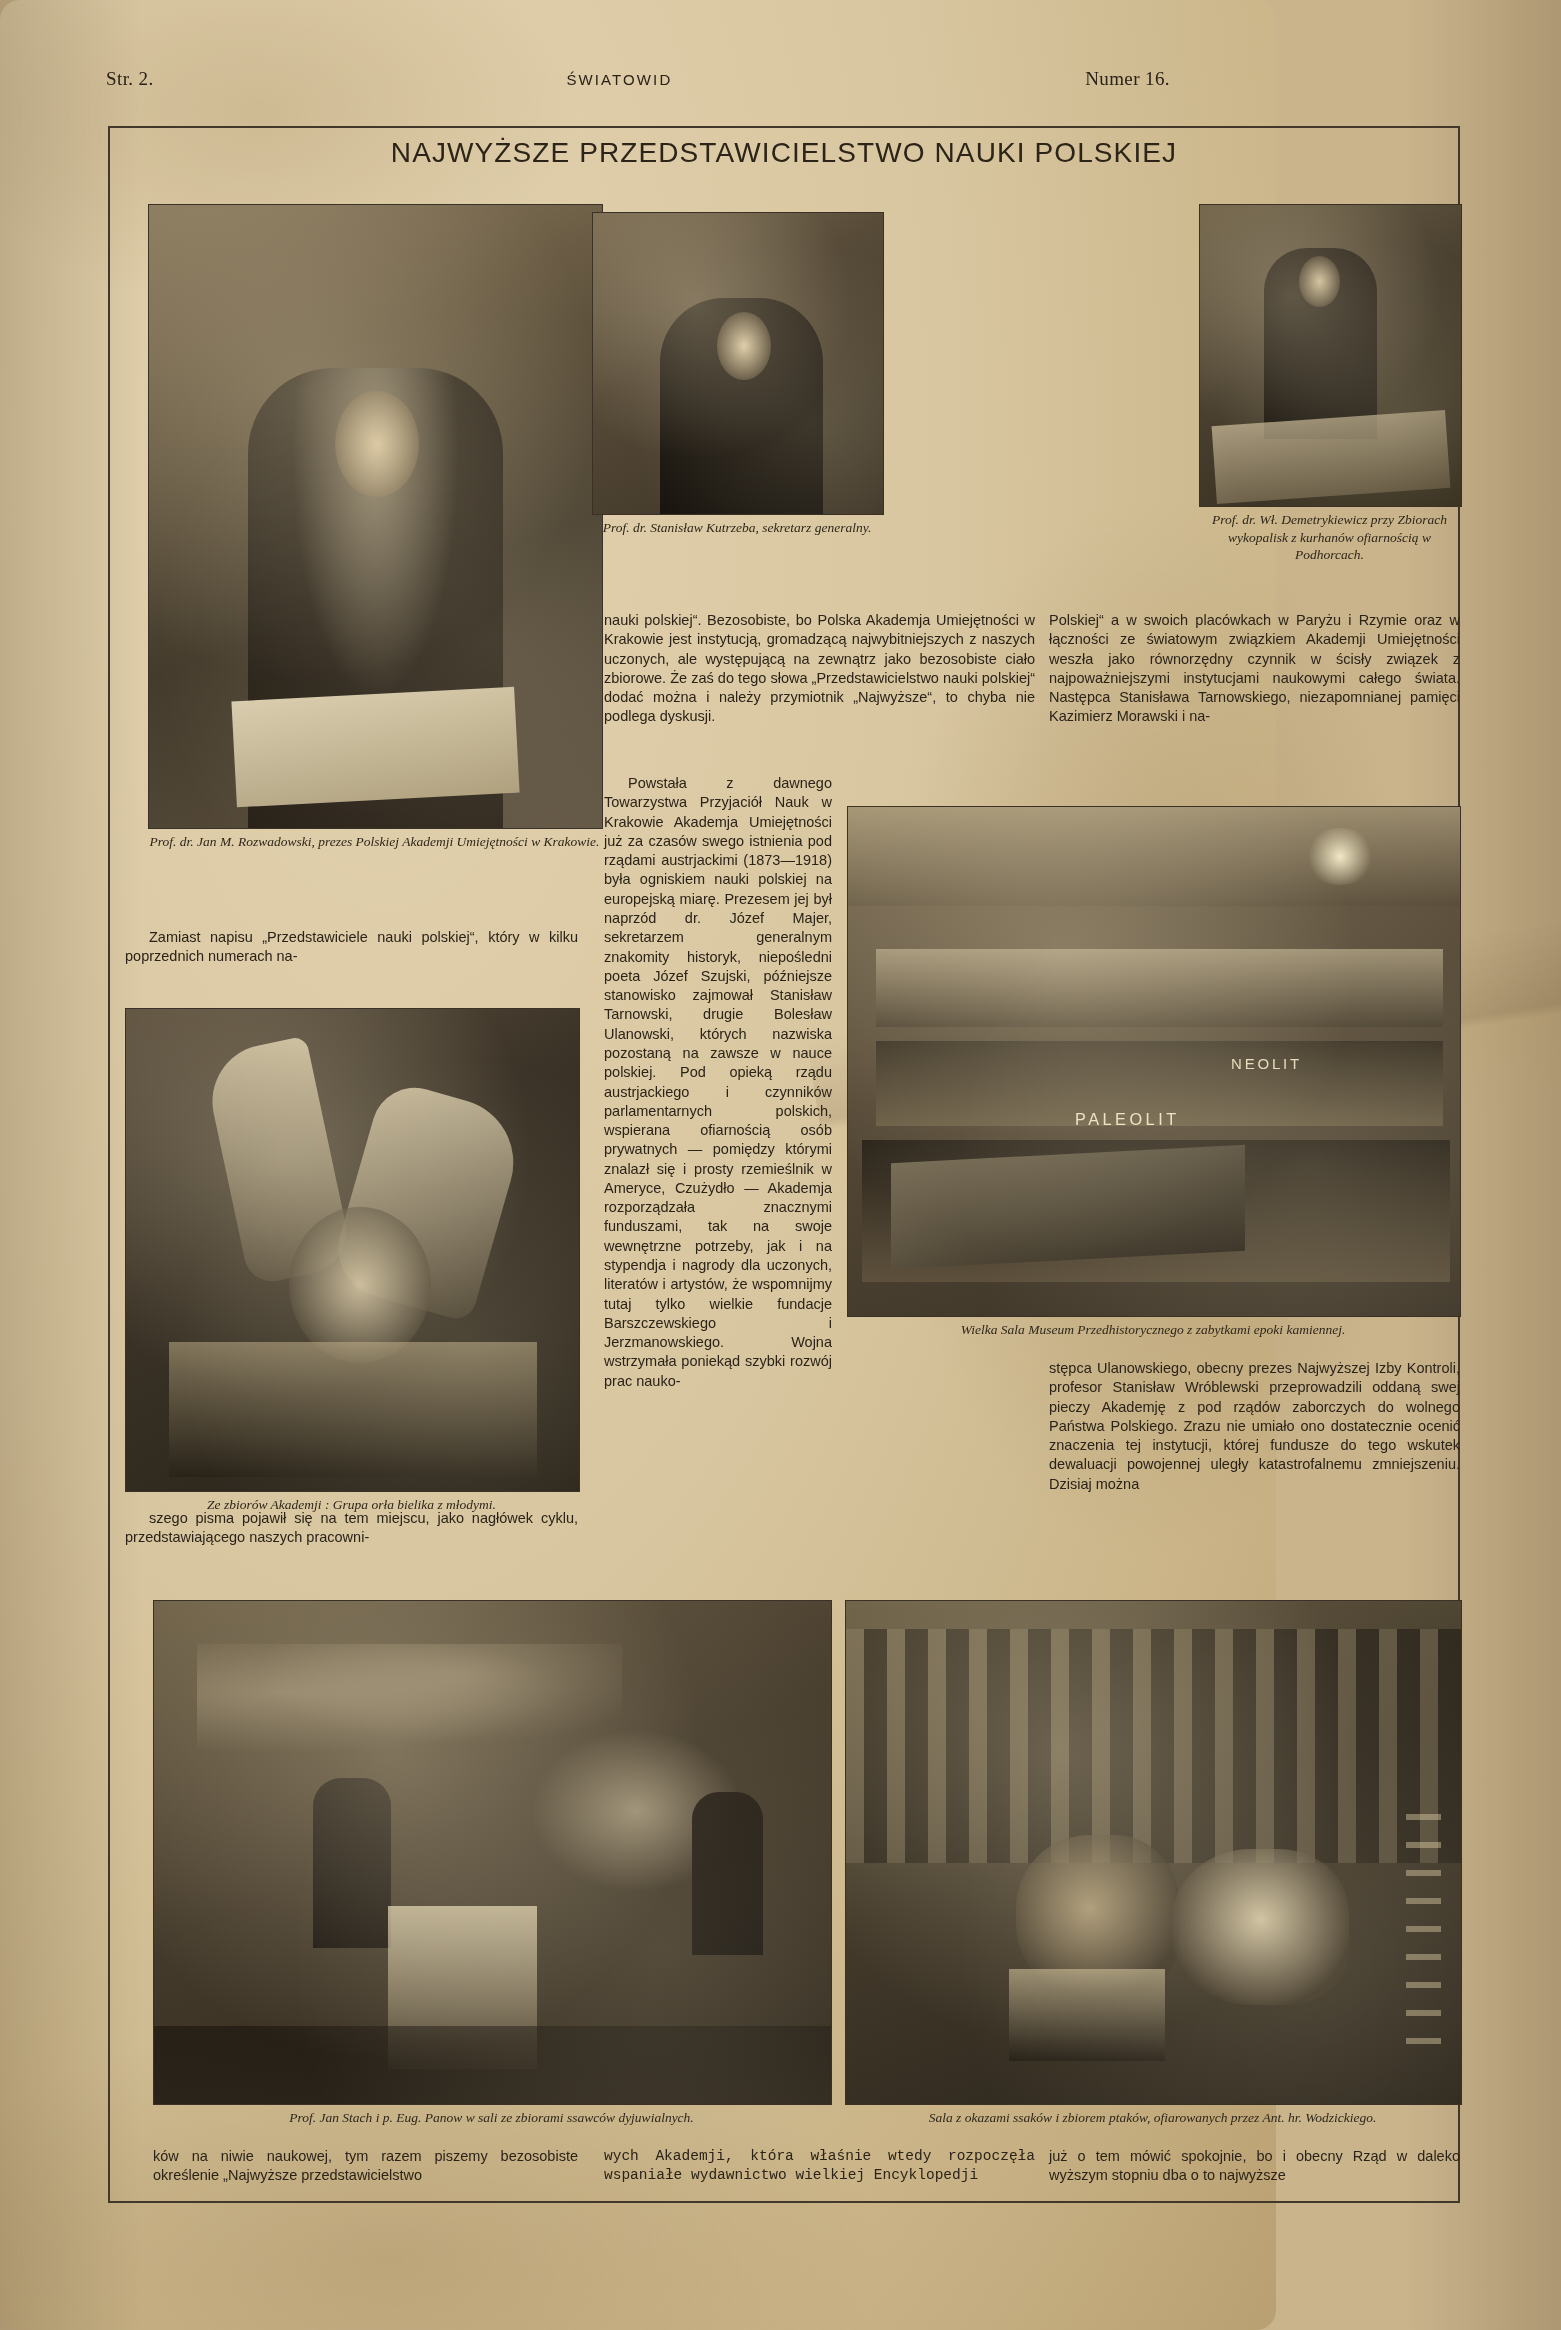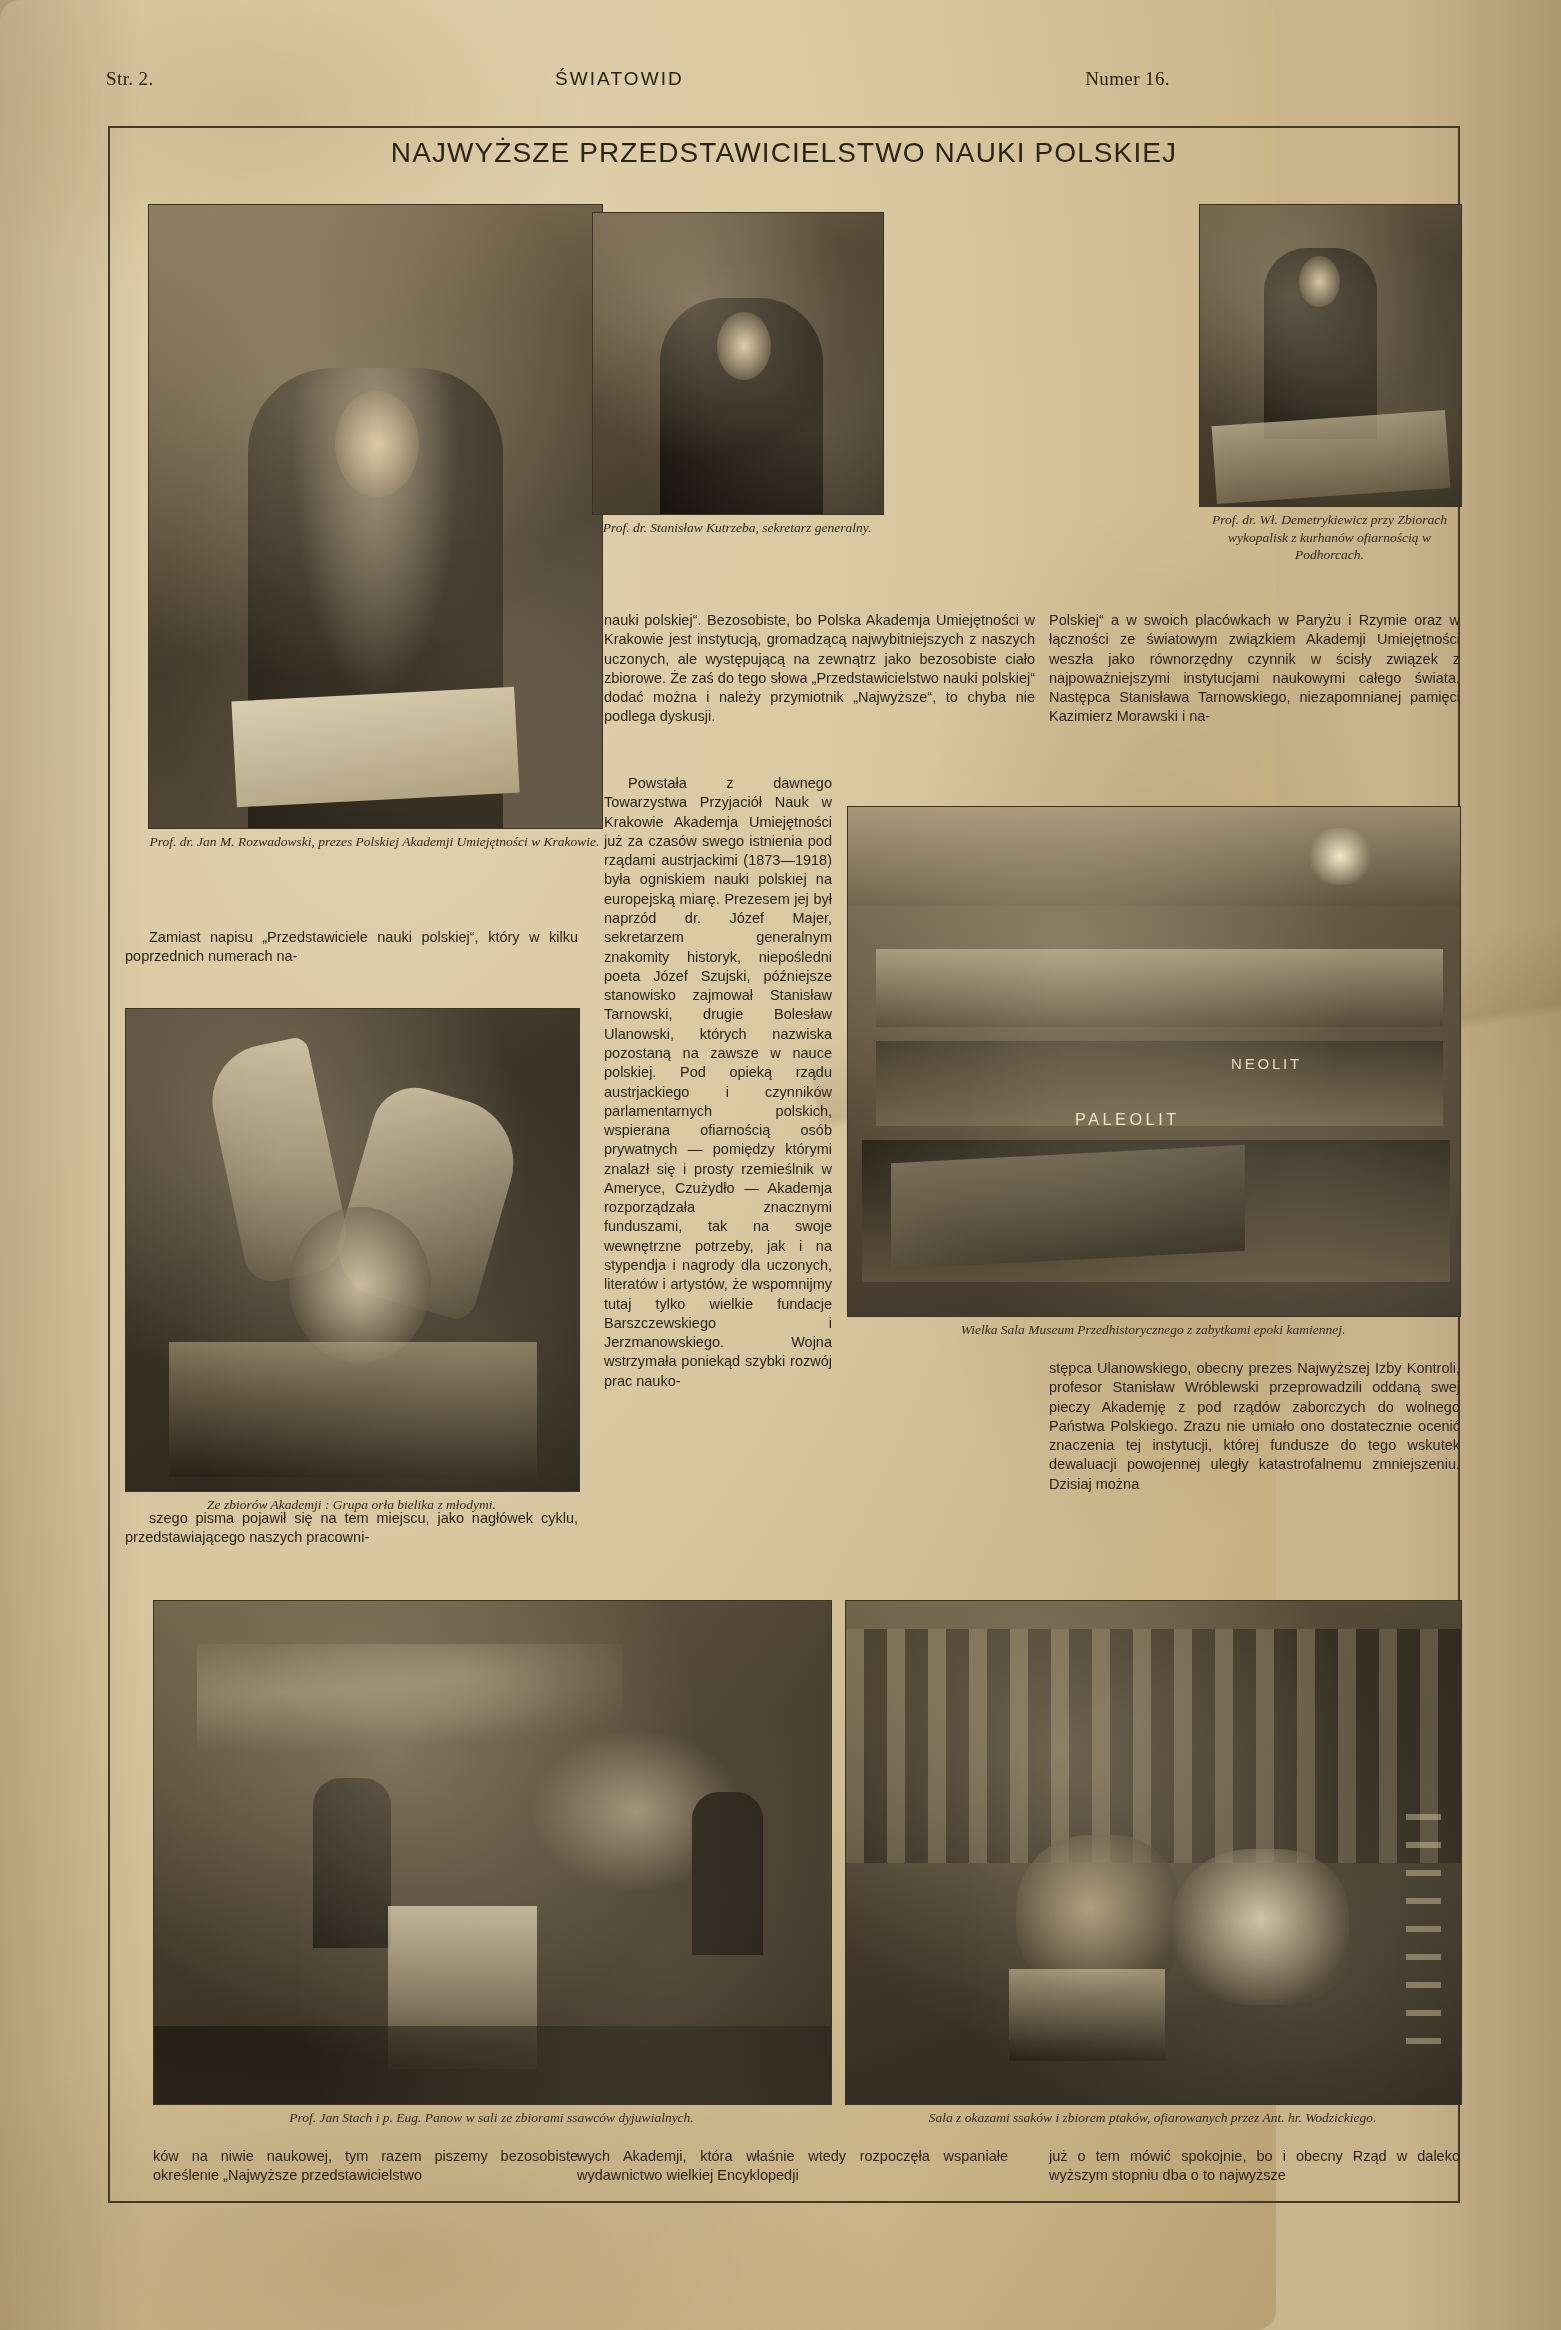--- a/index.html
+++ b/index.html
@@ -43,21 +43,21 @@
     left: 106px;
     right: 106px;
     display: flex;
     align-items: baseline;
     justify-content: space-between;
     font-size: 19px;
     letter-spacing: 0.4px;
   }
   .masthead .side { font-family: "Liberation Serif", serif; }
   .masthead .center {
-    font-size: 19px;
+    font-size: 15px;
     letter-spacing: 2.1px;
     font-family: "Liberation Sans", sans-serif;
   }
 
   
   .frame {
     position: absolute;
     left: 108px;
     top: 126px;
     width: 1352px;
@@ -233,21 +233,21 @@
       <div class="abs" style="left:326px;top:248px;width:177px;height:156px;background:radial-gradient(ellipse at 50% 45%,rgba(228,214,178,0.85),rgba(60,50,36,0.55) 74%);border-radius:45% 40% 35% 45%;"></div>
       <div class="abs" style="left:163px;top:368px;width:156px;height:92px;background:linear-gradient(180deg,rgba(205,190,152,0.6),rgba(35,29,21,0.85));"></div>
       <div class="abs" style="left:560px;top:213px;width:35px;height:234px;background:repeating-linear-gradient(180deg,rgba(215,200,160,0.45) 0px,rgba(215,200,160,0.45) 5.7px,rgba(0,0,0,0) 5.7px,rgba(0,0,0,0) 28px);"></div>
     </div>
     <div class="cap">Sala z okazami ssaków i zbiorem ptaków, ofiarowanych przez Ant. hr. Wodzickiego.</div>
   </div>
 
   <div class="abs col" style="left:153px;top:2147px;width:425px;">
     <p>ków na niwie naukowej, tym razem piszemy bezosobiste określenie „Najwyższe przedstawicielstwo</p>
   </div>
-  <div class="abs col" style="left:577px;top:2147px;width:431px;">
+  <div class="abs col" style="left:604px;top:2147px;width:431px;font-family:Liberation Mono, monospace;">
     <p>wych Akademji, która właśnie wtedy rozpoczęła wspaniałe wydawnictwo wielkiej Encyklopedji</p>
   </div>
   <div class="abs col" style="left:1049px;top:2147px;width:411px;">
     <p>już o tem mówić spokojnie, bo i obecny Rząd w daleko wyższym stopniu dba o to najwyższe</p>
   </div>
 
 </div>
 
 
 </body></html>

